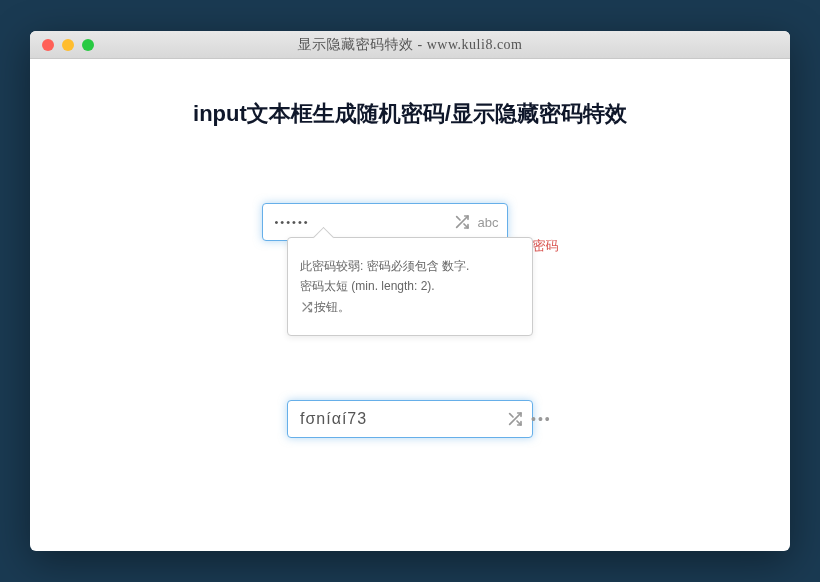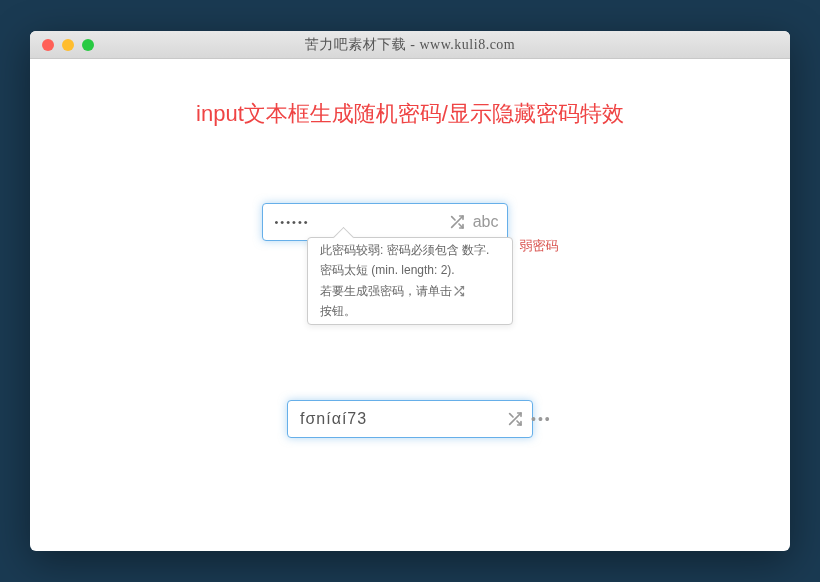--- a/index.html
+++ b/index.html
@@ -66,22 +66,22 @@
       letter-spacing: 0.5px;
     }
     
     .content {
       padding: 40px 0 0 0;
     }
     
     .page-heading {
       text-align: center;
       font-size: 22px;
-      color: #ef4444;
-      font-weight: 400;
+      color: #0f172a;
+      font-weight: 700;
       margin-bottom: 60px;
     }
     
     .field-group {
       display: flex;
       justify-content: center;
       align-items: center;
       position: relative;
       margin-bottom: 145px;
     }
@@ -130,21 +130,21 @@
     }
     
     .shuffle-icon {
       width: 16px;
       height: 16px;
       color: #999;
       cursor: pointer;
     }
     
     .toggle-label {
-      font-size: 16px;
+      font-size: 13px;
       color: #999;
       cursor: pointer;
     }
     
     .dots-toggle {
       color: #999;
       font-size: 14px;
       letter-spacing: 2px;
       cursor: pointer;
     }
@@ -154,25 +154,25 @@
       color: #d9534f;
       font-size: 13px;
       margin-top: 48px;
     }
     
     .tooltip {
       position: absolute;
       top: 48px;
       left: 50%;
       transform: translateX(-50%);
-      width: 206px;
+      width: 246px;
       background: #fff;
       border: 1px solid #ccc;
       border-radius: 4px;
-      padding: 2px 12px;
+      padding: 18px 12px;
       font-size: 12px;
       color: #666;
       line-height: 1.7;
       box-shadow: 0 2px 6px rgba(0,0,0,0.08);
     }
     
     .tooltip::before {
       content: '';
       position: absolute;
       top: -8px;
@@ -206,21 +206,21 @@
 </head>
 <body>
 
 <div class="window">
   <div class="titlebar">
     <div class="traffic-lights">
       <div class="traffic-light tl-red"></div>
       <div class="traffic-light tl-yellow"></div>
       <div class="traffic-light tl-green"></div>
     </div>
-    <div class="window-title">苦力吧素材下载 - www.kuli8.com</div>
+    <div class="window-title">显示隐藏密码特效 - www.kuli8.com</div>
   </div>
 
   <div class="content">
     <h1 class="page-heading">input文本框生成随机密码/显示隐藏密码特效</h1>
 
     <div class="field-group">
       <div class="input-wrapper blue">
         <input type="text" class="pw-input dots" value="••••••" style="">
         <div class="input-actions">
           <svg class="shuffle-icon" viewBox="0 0 24 24" fill="none" stroke="currentColor" stroke-width="2.5" stroke-linecap="round" stroke-linejoin="round">
@@ -232,21 +232,20 @@
           </svg>
           <span class="toggle-label">abc</span>
         </div>
       </div>
       <span class="strength-label">弱密码</span>
 
       <div class="tooltip">
         <div class="tip-line">此密码较弱: 密码必须包含 数字.</div>
         <div class="tip-line">密码太短 (min. length: 2).</div>
         <div class="tip-line">
-          <span>若要生成强密码，请单击</span>
           <svg class="inline-shuffle" viewBox="0 0 24 24" fill="none" stroke="currentColor" stroke-width="2.5" stroke-linecap="round" stroke-linejoin="round">
             <polyline points="16 3 21 3 21 8"></polyline>
             <line x1="4" y1="20" x2="21" y2="3"></line>
             <polyline points="21 16 21 21 16 21"></polyline>
             <line x1="15" y1="15" x2="21" y2="21"></line>
             <line x1="4" y1="4" x2="9" y2="9"></line>
           </svg>
           <span>按钮。</span>
         </div>
       </div>

